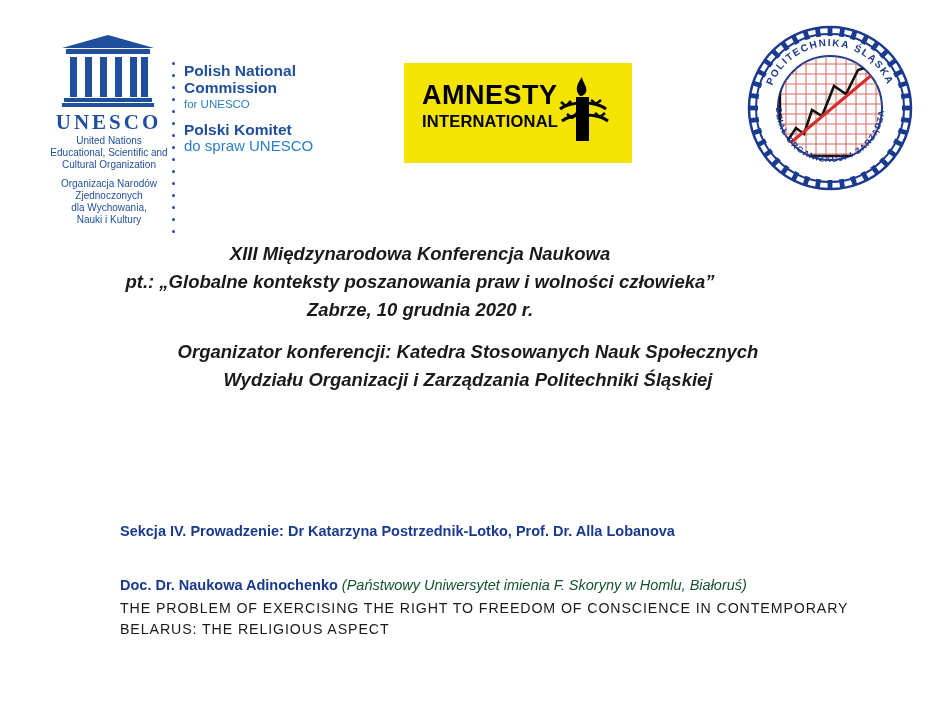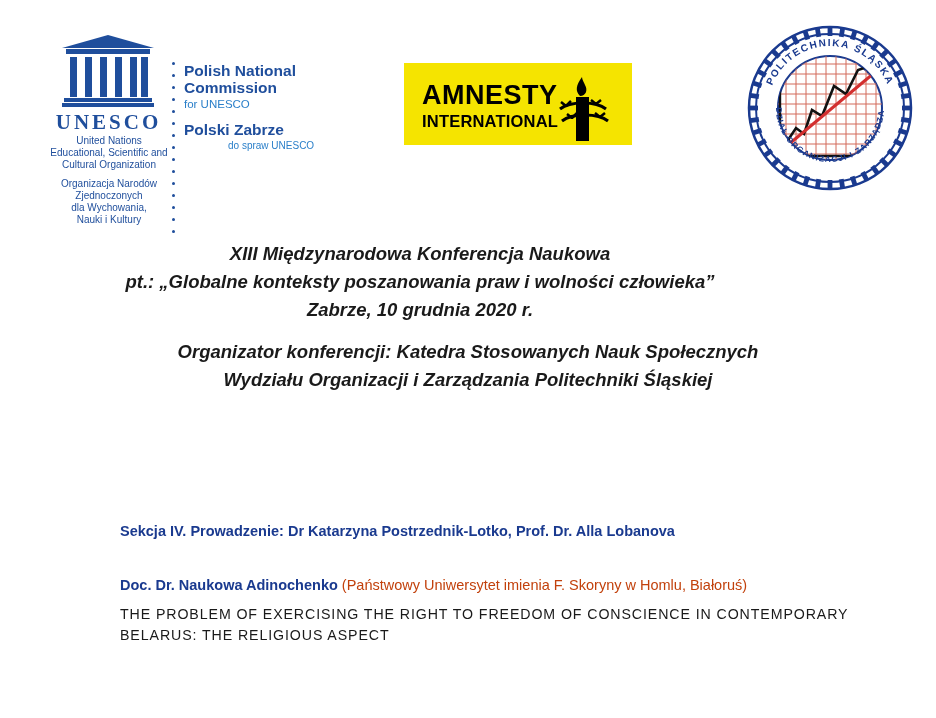--- a/index.html
+++ b/index.html
@@ -138,32 +138,31 @@
     margin-bottom: 9px;
   }
   .pnc .l3 {
     color: #1f4e9c;
     font-size: 15.5px;
     font-weight: bold;
     line-height: 17px;
   }
   .pnc .l4 {
     color: #2a7fc9;
-    font-size: 10px;
+    font-size: 15px;
     line-height: 16px;
-    margin-left: 44px;
   }
 
   
   .amnesty {
     position: absolute;
     left: 404px;
     top: 63px;
     width: 228px;
-    height: 82px;
+    height: 100px;
     background: #f5e400;
   }
   .amnesty-text {
     position: absolute;
     left: 18px;
     top: 17px;
     color: #000;
     font-family: "Liberation Sans", sans-serif;
   }
   .amnesty-text .a1 {
@@ -243,28 +242,29 @@
   .speaker-line {
     font-size: 14.5px;
     color: #1a1a1a;
     line-height: 22px;
   }
   .speaker-name {
     font-weight: bold;
     color: #1a3a8f;
   }
   .speaker-aff {
-    color: #c2410c;
+    color: #14532d;
+    font-style: italic;
   }
   .paper-title {
     font-size: 14.2px;
     color: #1a1a1a;
     line-height: 21px;
     letter-spacing: 0.9px;
-    margin-top: 8px;
+    margin-top: 2px;
     max-width: 770px;
   }
 </style>
 </head>
 <body>
 
 <div class="logo-bar">
 
   <div class="unesco">
     <div class="unesco-temple">
@@ -301,21 +301,21 @@
         <i></i>
         <i></i>
         <i></i>
         <i></i>
         <i></i>
     </div>
     <div class="pnc">
       <div class="l1">Polish National</div>
       <div class="l1">Commission</div>
       <div class="l2">for UNESCO</div>
-      <div class="l3">Polski Zabrze</div>
+      <div class="l3">Polski Komitet</div>
       <div class="l4">do spraw UNESCO</div>
     </div>
   </div>
 
   <div class="amnesty">
     <div class="amnesty-text">
       <div class="a1">AMNESTY</div>
       <div class="a2">INTERNATIONAL</div>
     </div>
     <div class="candle">

